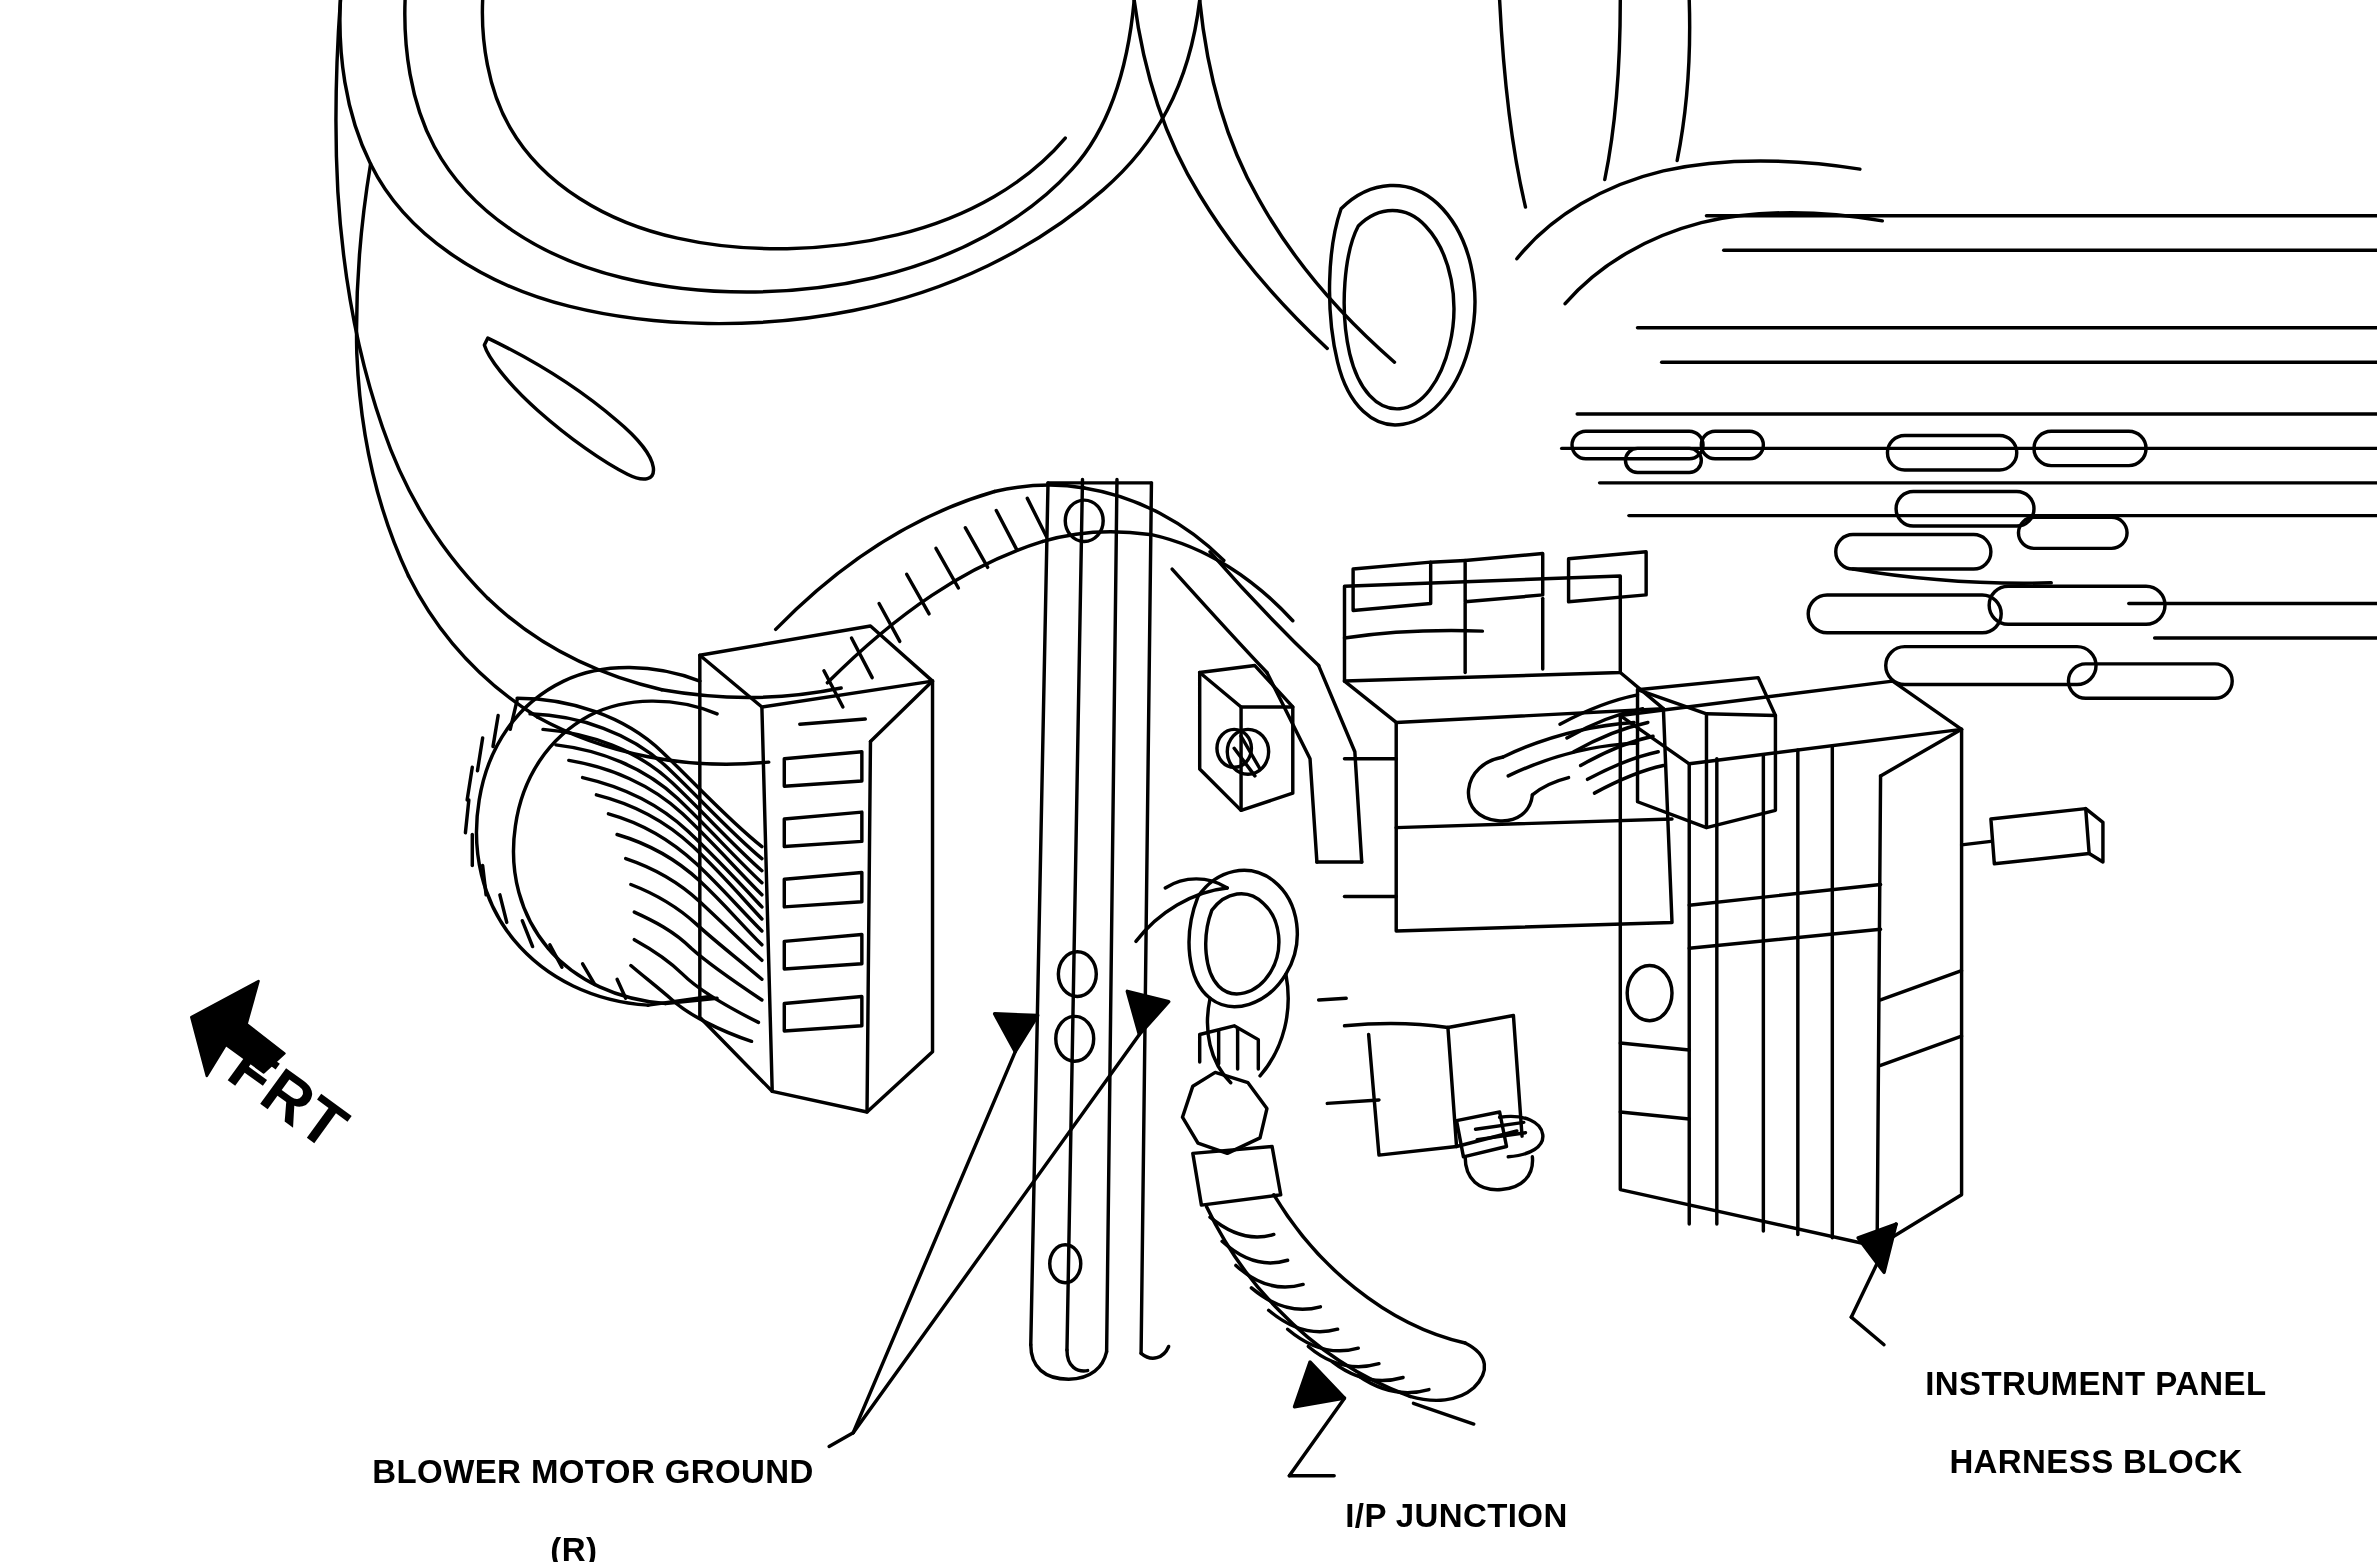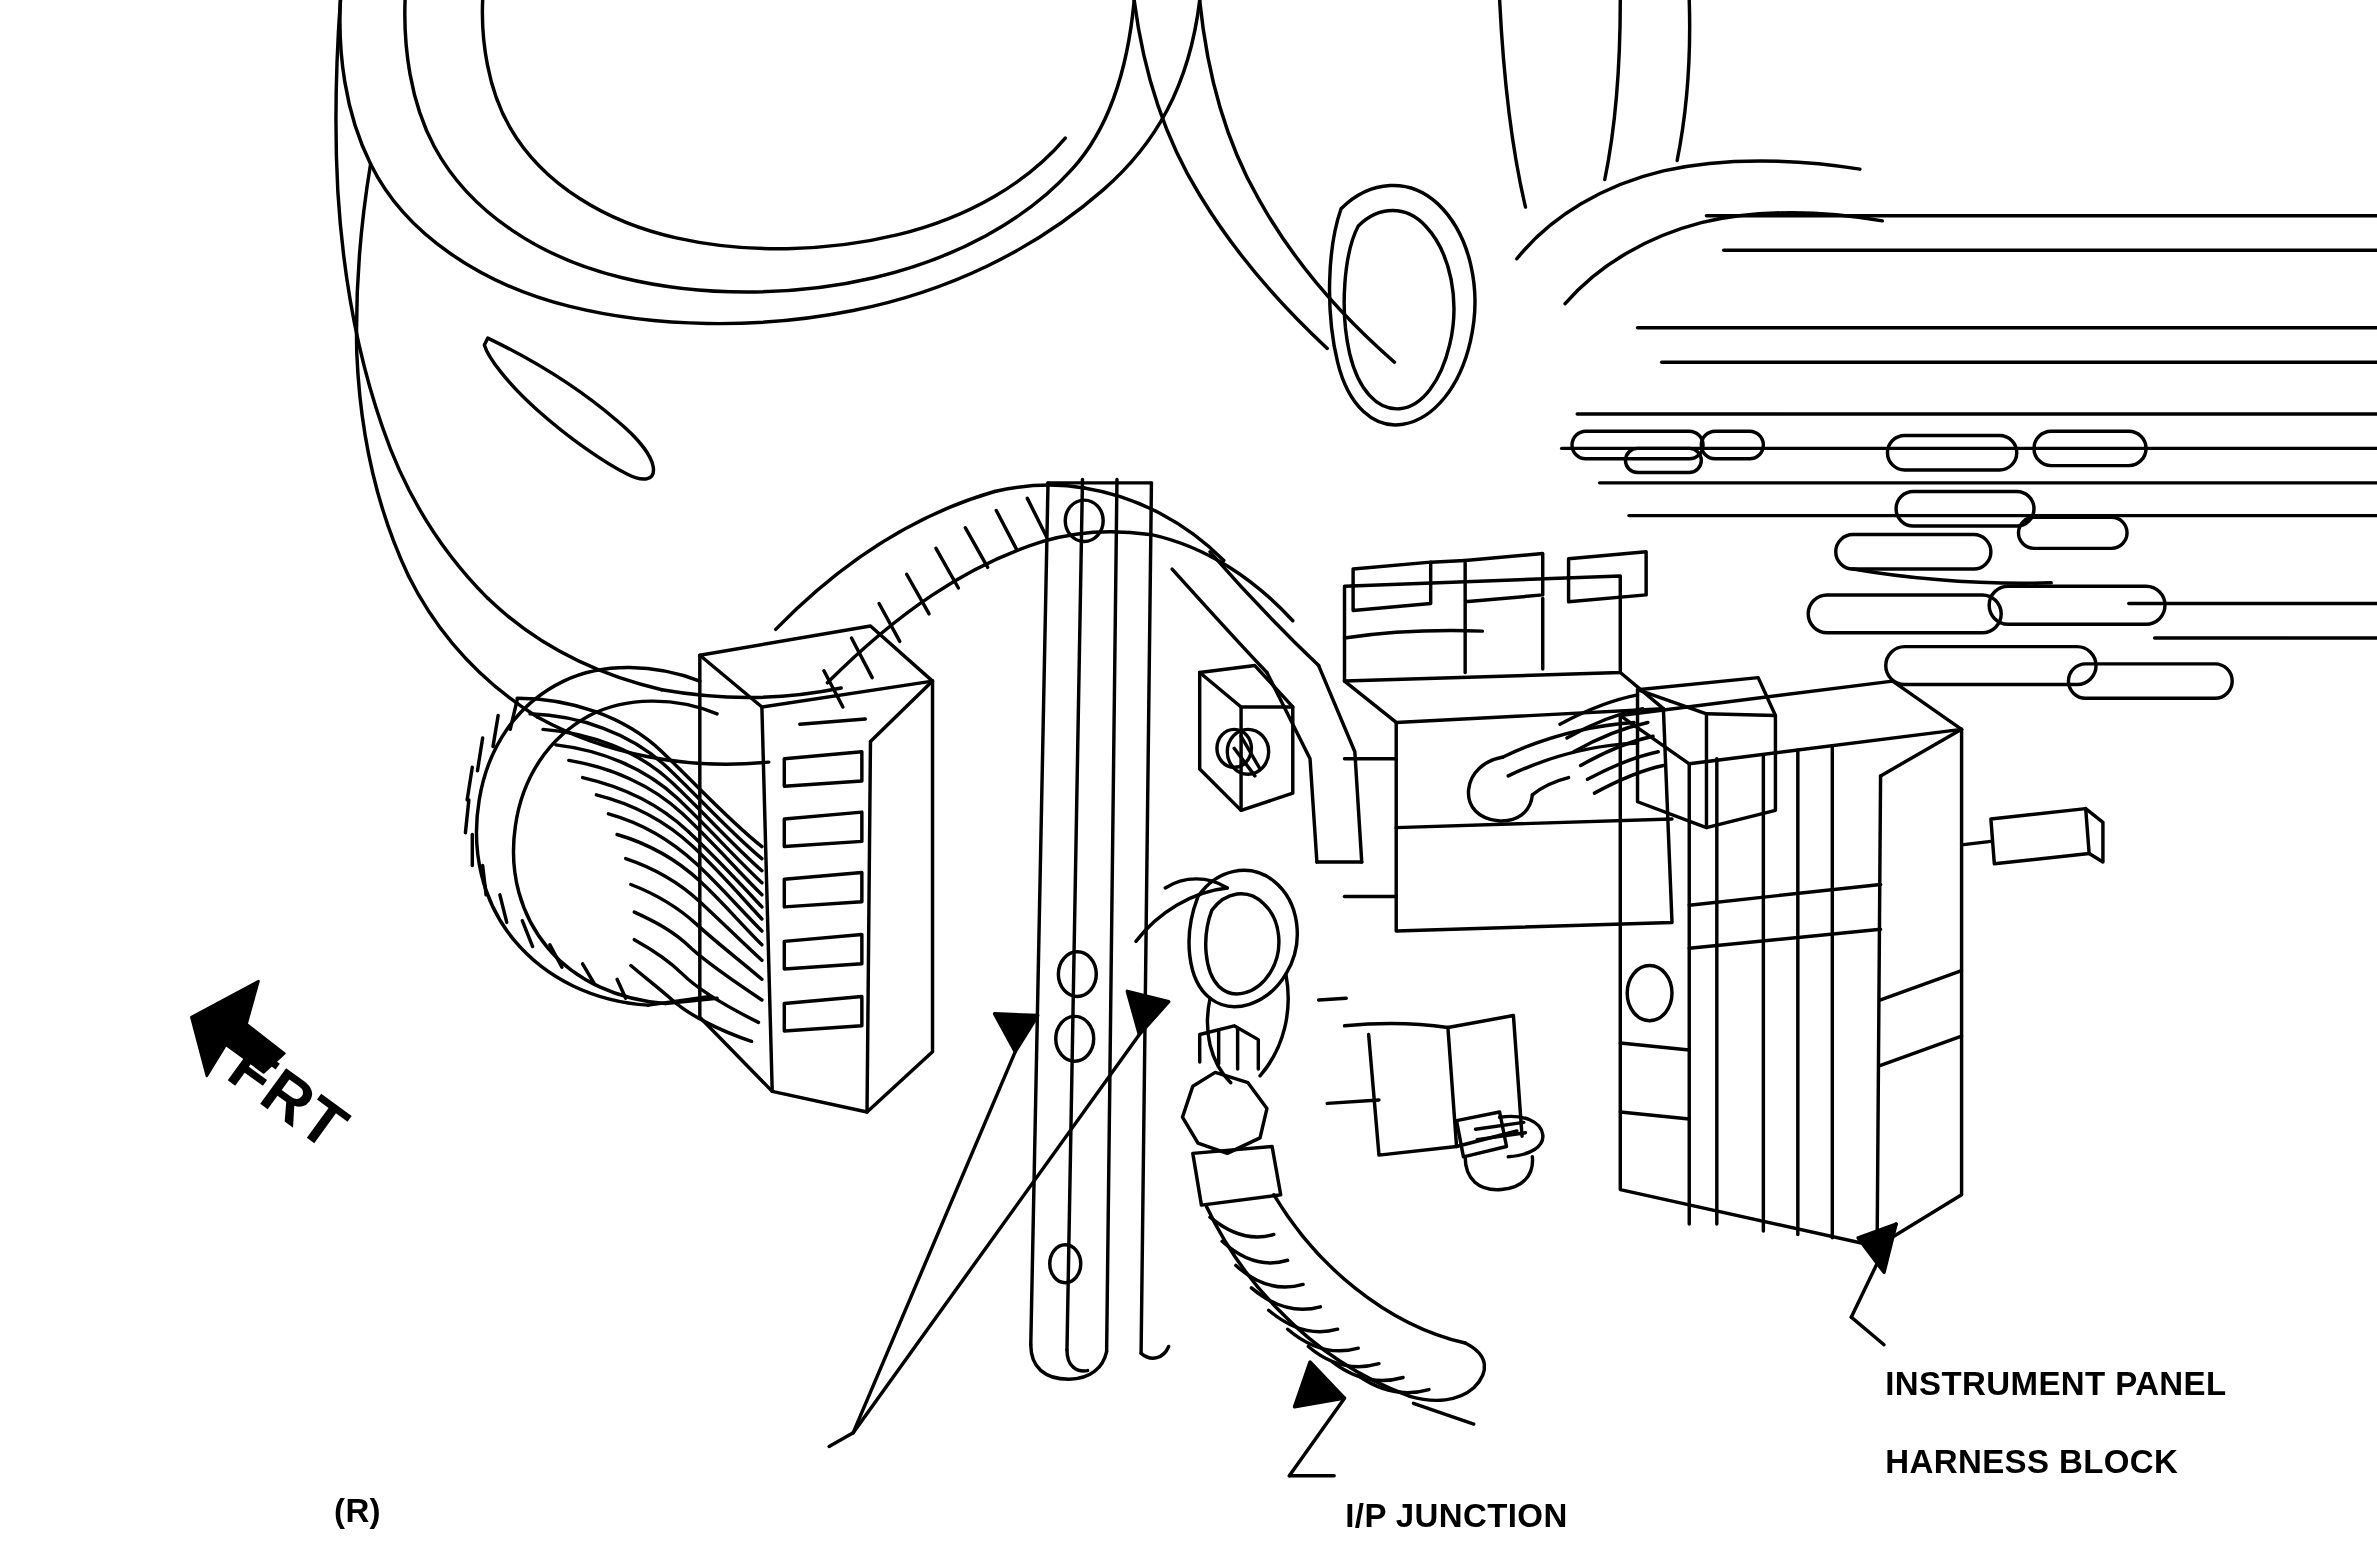--- a/index.html
+++ b/index.html
@@ -37,24 +37,24 @@
     font-size: 33px;
     text-align: center;
   }
   #label-blower .l2 { display:block; }
   #label-harness {
     left: 1307px;
     top: 1458px;
     font-size: 33px;
   }
   #label-ipjb {
-    left: 1847px;
+    left: 1887px;
     top: 1326px;
     font-size: 33px;
-    text-align: left;
+    text-align: center;
   }
   #label-frt {
     position: absolute;
     left: 259px;
     top: 1030px;
     font-size: 64px;
     font-weight: bold;
     color: #000;
     transform: rotate(36deg);
     transform-origin: 0 0;
@@ -358,20 +358,21 @@
 
         <path d="M 2186 1560 L 2148 1528"></path>
         <path d="M 2148 1528 L 2200 1420"></path>
         <path d="M 2200 1420 L 2156 1436 L 2186 1476 Z" fill="#000000"></path>
       </g>
 
     </g>
   </svg>
 
   <div class="label" id="label-blower">
+    <span>BLOWER MOTOR GROUND</span>
     <span class="l2">(R)</span>
   </div>
 
   <div class="label" id="label-harness">
     <span>I/P JUNCTION</span>
   </div>
 
   <div class="label" id="label-ipjb">
     <span>INSTRUMENT PANEL</span><br>
     <span>HARNESS BLOCK</span>

